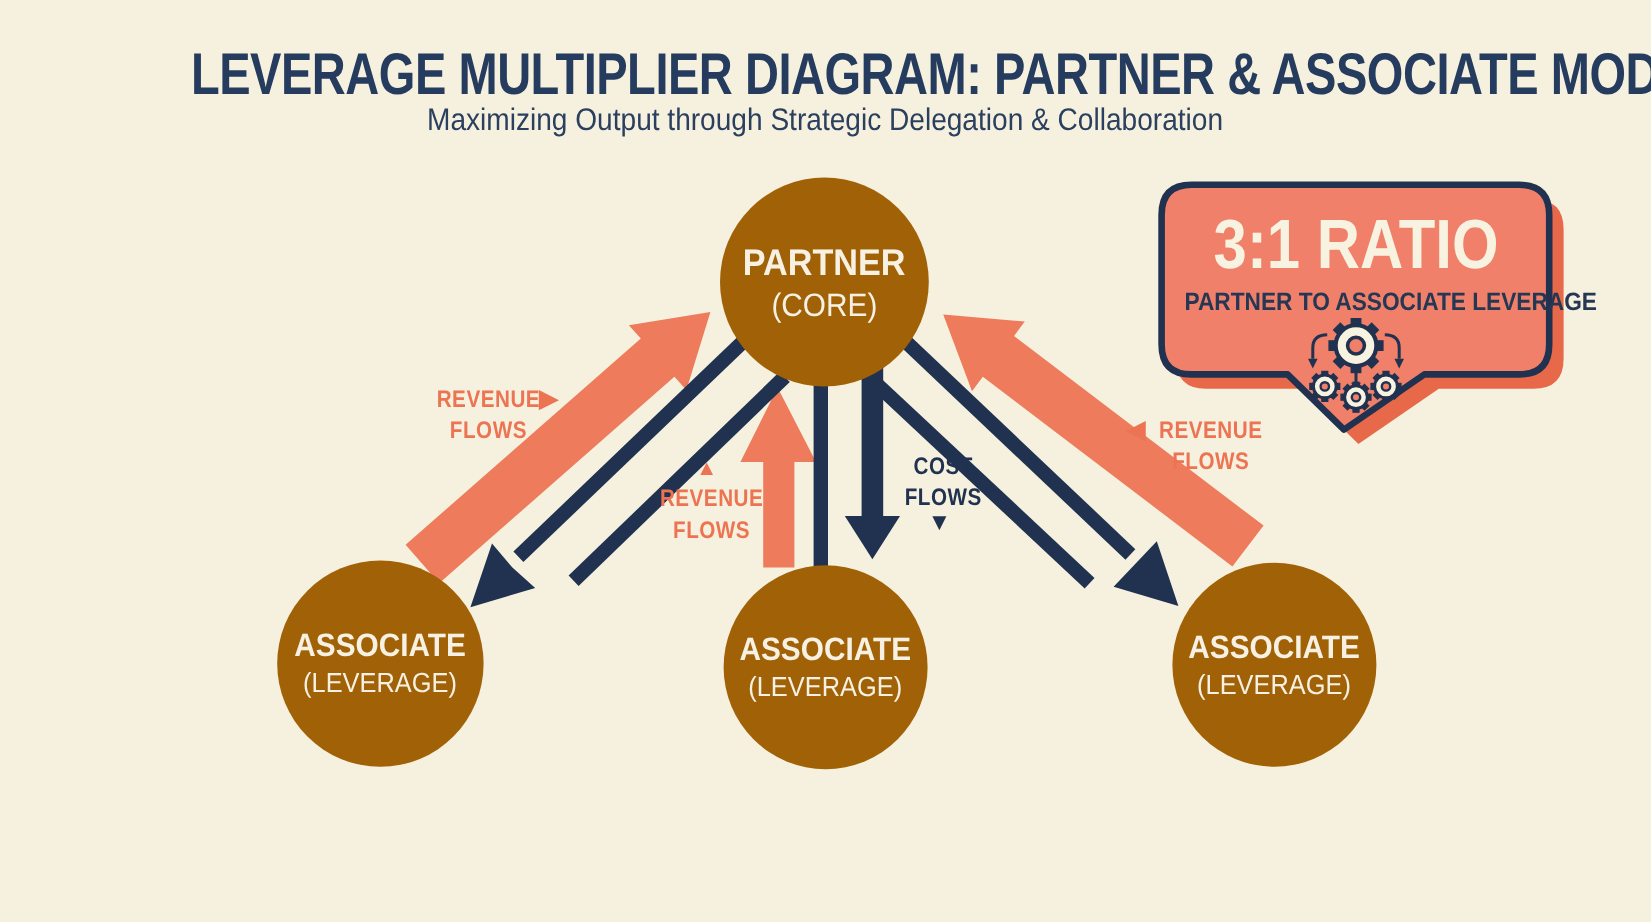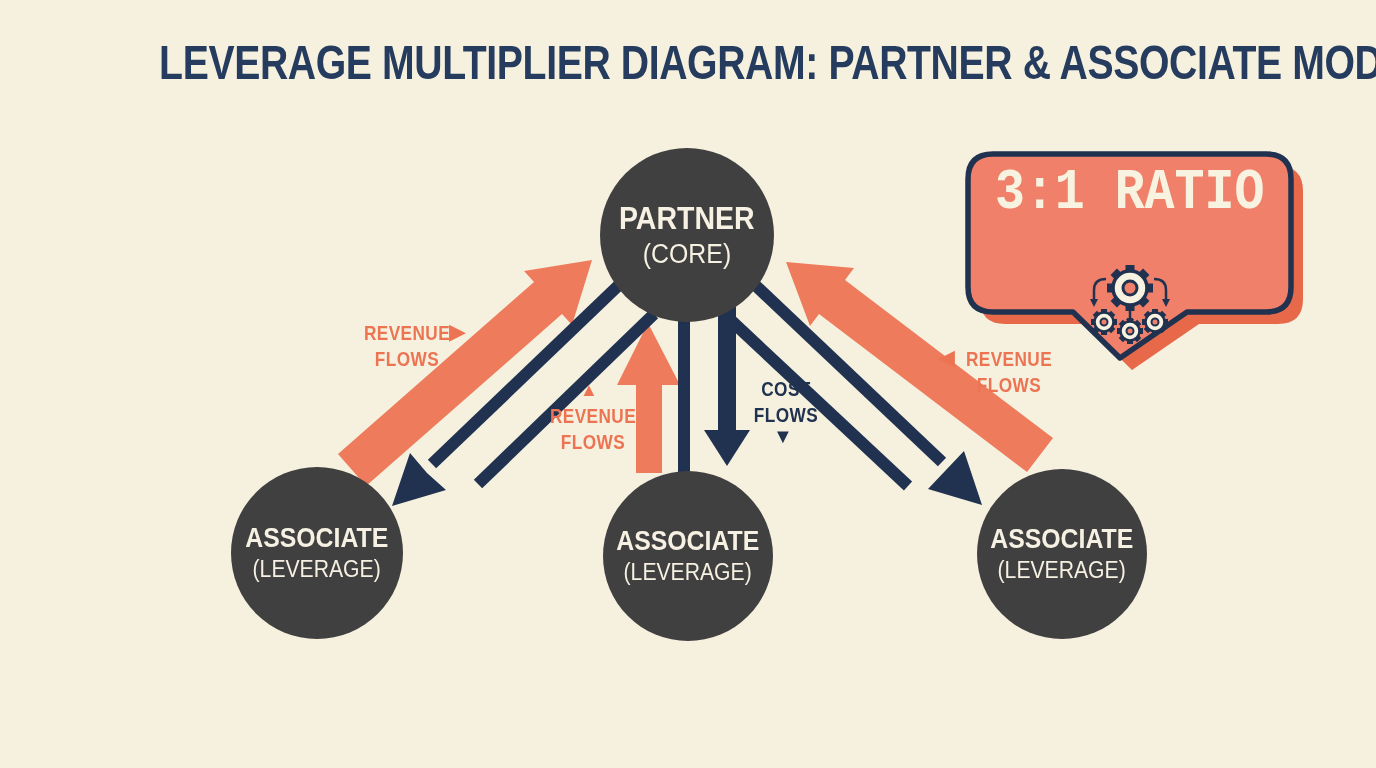--- a/index.html
+++ b/index.html
@@ -21,21 +21,21 @@
   .subtitle{
     display:inline-block;font-size:26px;font-weight:500;color:#2b3f5f;
     transform:scaleX(.90);transform-origin:center;white-space:nowrap;
   }
 
   
   svg.arrows{position:absolute;left:0;top:0;z-index:1;}
 
   
   .node{
-    position:absolute;border-radius:50%;background:#404040;
+    position:absolute;border-radius:50%;background:#a16207;
     display:flex;flex-direction:column;align-items:center;justify-content:center;
     z-index:3;color:#f6f1e2;text-align:center;
   }
   .node .n-name{font-weight:bold;transform:scaleX(.92);white-space:nowrap;}
   .node .n-role{font-weight:400;transform:scaleX(.92);white-space:nowrap;}
   .node.partner{left:600px;top:148px;width:174px;height:174px;}
   .node.partner .n-name{font-size:31px;}
   .node.partner .n-role{font-size:27px;margin-top:2px;}
   .node.assoc .n-name{font-size:27px;}
   .node.assoc .n-role{font-size:23px;margin-top:2px;}
@@ -58,21 +58,21 @@
   .lbl-rev-mid{left:540px;top:403px;width:106px;}
   .tri-up{left:580px;top:381px;font-size:18px;color:#ec7453;}
   .lbl-cost{left:733px;top:376px;width:106px;}
   .tri-down{left:773px;top:426px;font-size:20px;color:#20324f;}
   .lbl-rev-right{left:956px;top:346px;width:106px;}
   .tri-left{left:938px;top:347px;font-size:22px;color:#ec7453;}
 
   
   .badge-layer{position:absolute;left:0;top:0;z-index:5;}
   .badge-ratio{
-    position:absolute;left:968px;top:160px;width:324px;text-align:center;z-index:6;font-family:Liberation Mono, monospace;
+    position:absolute;left:968px;top:170px;width:324px;text-align:center;z-index:6;
   }
   .badge-ratio span{
     display:inline-block;font-size:58px;font-weight:bold;color:#f8f3e1;
     transform:scaleX(.86);transform-origin:center;white-space:nowrap;letter-spacing:0;
   }
   .badge-caption{
     position:absolute;left:968px;top:240px;width:324px;text-align:center;z-index:6;
   }
   .badge-caption span{
     display:inline-block;font-size:21px;font-weight:600;color:#253753;
@@ -108,20 +108,23 @@
     <line x1="722" y1="312" x2="908" y2="486" stroke="#20324f" stroke-width="12"></line>
     <polygon points="982,505 964,451 946,470 928,489" fill="#20324f"></polygon>
 
     <rect x="678" y="300" width="12" height="185" fill="#20324f"></rect>
     <rect x="718" y="305" width="18" height="127" fill="#20324f"></rect>
     <polygon points="704,430 750,430 727,466" fill="#20324f"></polygon>
   </svg>
 
   <div class="title-wrap">
     <span class="title">LEVERAGE MULTIPLIER DIAGRAM: PARTNER &amp; ASSOCIATE MODEL</span>
+  </div>
+  <div class="subtitle-wrap">
+    <span class="subtitle">Maximizing Output through Strategic Delegation &amp; Collaboration</span>
   </div>
 
   <div class="node partner">
     <span class="n-name">PARTNER</span>
     <span class="n-role">(CORE)</span>
   </div>
   <div class="node assoc a-left">
     <span class="n-name">ASSOCIATE</span>
     <span class="n-role">(LEVERAGE)</span>
   </div>
@@ -204,15 +207,18 @@
         <rect x="-13" y="-3" width="26" height="6" fill="#20324f" transform="rotate(90)"></rect>
         <rect x="-13" y="-3" width="26" height="6" fill="#20324f" transform="rotate(135)"></rect>
         <circle r="9.5" fill="#f8f3e1" stroke="#20324f" stroke-width="2.5"></circle>
         <circle r="3.5" fill="#f0806a" stroke="#20324f" stroke-width="2"></circle>
       </g>
     </g>
   </svg>
   <div class="badge-ratio">
     <span>3:1 RATIO</span>
   </div>
+  <div class="badge-caption">
+    <span>PARTNER TO ASSOCIATE LEVERAGE</span>
+  </div>
 
 
 </div>
 
 </body></html>

